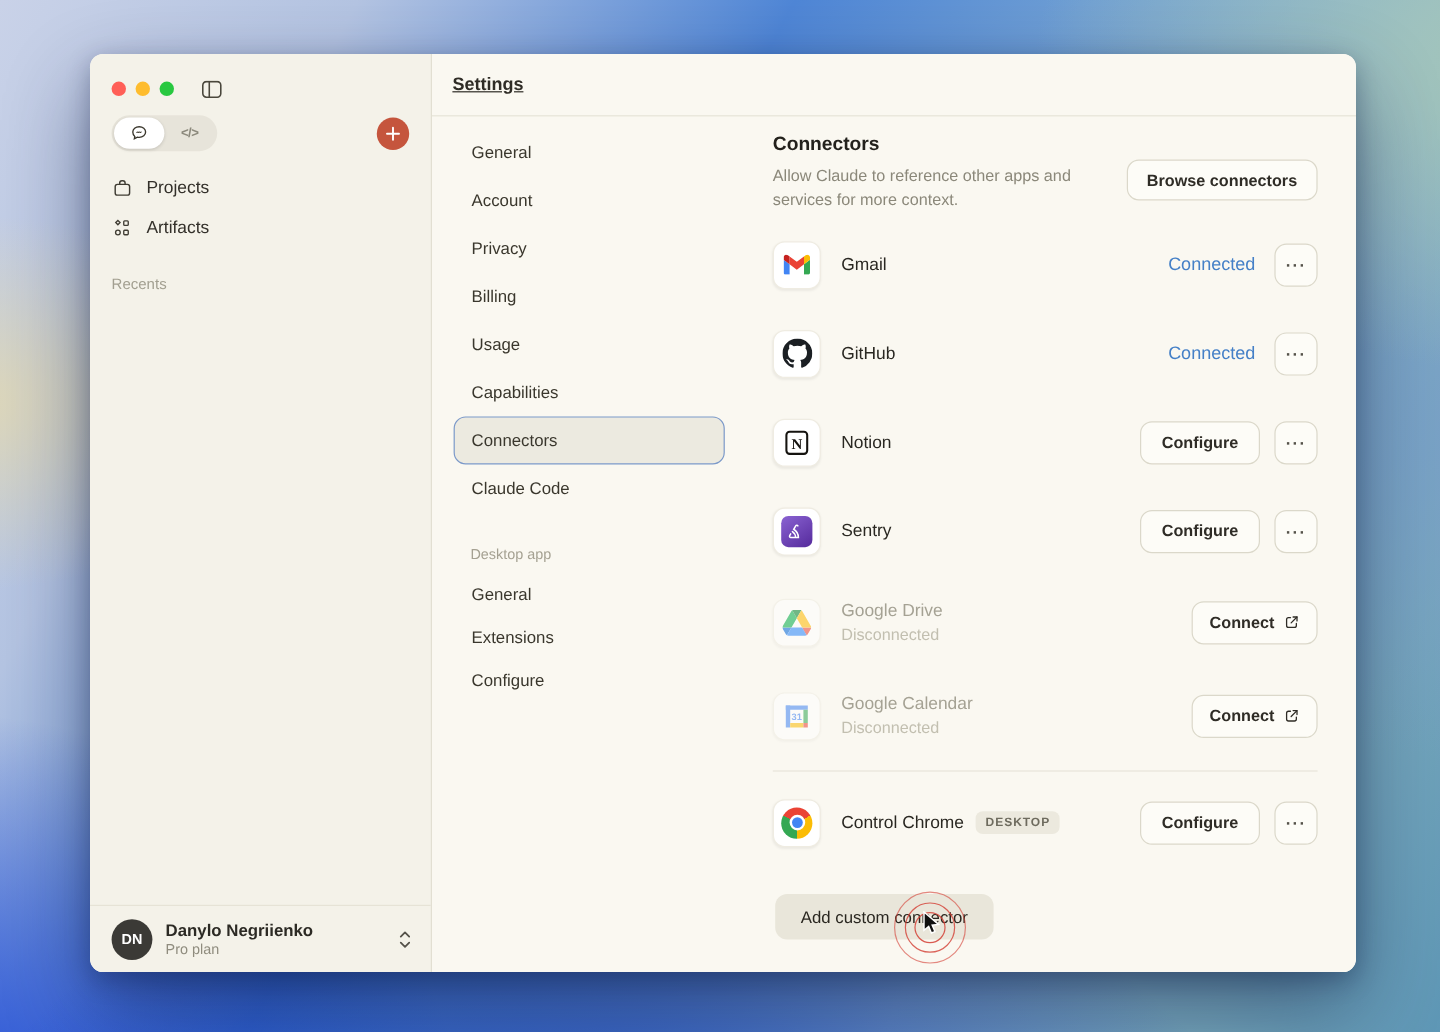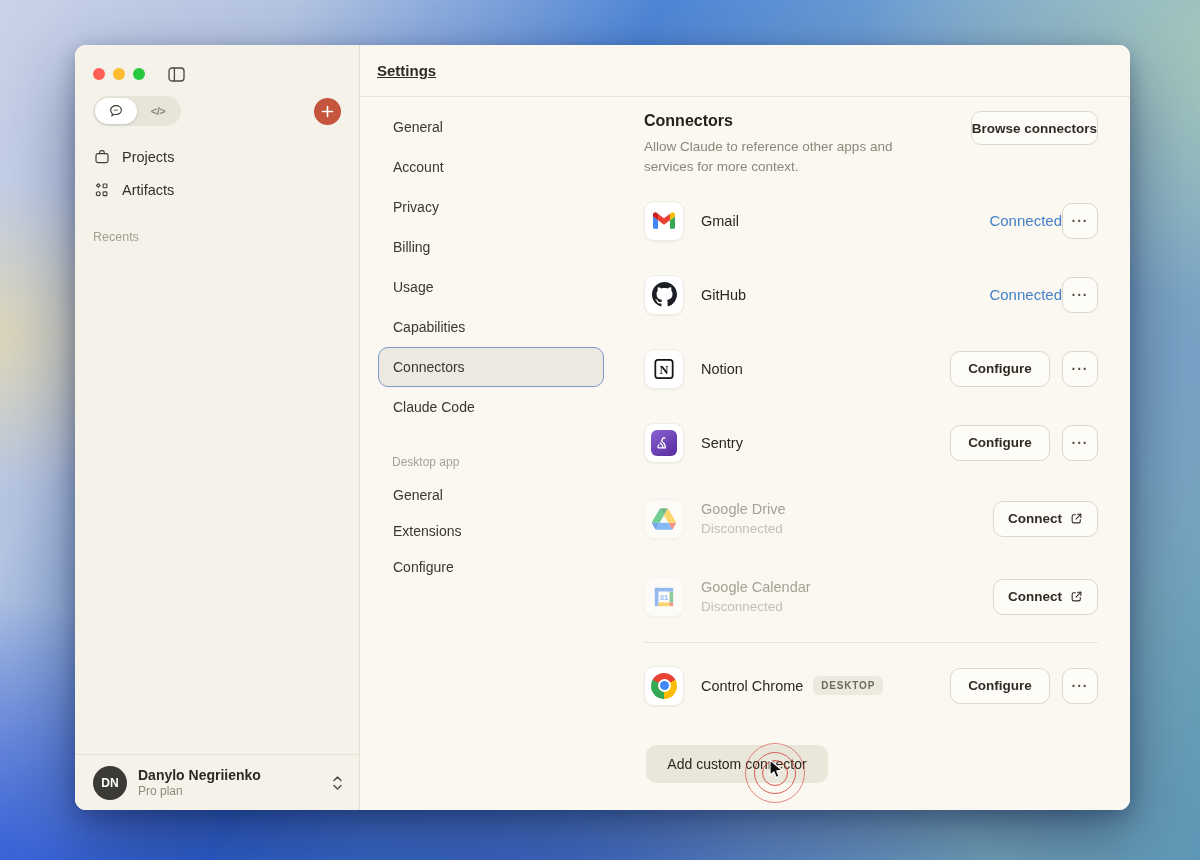--- a/index.html
+++ b/index.html
@@ -50,32 +50,32 @@
   .snav-item { height:40px; margin:0 26px 0 18px; padding-left:14px; display:flex; align-items:center; font-size:14px; color:#3A372D; border:1.5px solid transparent; border-radius:10px; }
   .snav-item.selected { background:#ECEAE0; border-color:#7B99C9; }
   .snav-section { margin:28px 0 8px 32px; font-size:12px; color:#A5A192; }
   .snav-item.small { height:36px; }
   
   .content { flex:1; padding:14px 32px 0 14px; position:relative; min-width:0; }
   .content-head { display:flex; justify-content:space-between; align-items:flex-start; }
   .page-title { font-size:16px; font-weight:700; color:#23211c; margin:0; line-height:20px; }
   .page-desc { margin-top:6px; font-size:13.5px; line-height:1.5; color:#8B887A; max-width:258px; }
   .btn { border:1px solid #DBD8CA; background:#FDFCF7; border-radius:10px; font-size:13.5px; font-weight:600; color:#2F2C26; font-family:"Liberation Sans",sans-serif; display:inline-flex; align-items:center; justify-content:center; }
-  .browse-btn { height:34px; padding:0 0; margin-top:0; }
+  .browse-btn { height:34px; padding:0 16px; margin-top:22px; }
   .rows { margin-top:6px; }
   .conn-row { height:74px; display:flex; align-items:center; }
   .conn-row.tall { height:78px; }
   .conn-icon { width:40px; height:40px; background:#fff; border-radius:10px; border:1px solid #EFECE2; box-shadow:0 1px 2px rgba(0,0,0,.06); display:flex; align-items:center; justify-content:center; margin-right:17px; flex-shrink:0; }
   .conn-info { display:flex; flex-direction:column; justify-content:center; min-width:0; }
   .conn-name { font-size:14.5px; color:#2A2822; display:flex; align-items:center; }
   .conn-row.muted .conn-name { color:#A5A294; }
   .conn-row.muted .conn-icon { opacity:.55; }
   .conn-sub { font-size:13.5px; color:#C2BFB0; margin-top:4px; }
   .row-right { margin-left:auto; display:flex; align-items:center; }
-  .status-connected { font-size:15px; color:#4580C7; margin-right:0; }
+  .status-connected { font-size:15px; color:#4580C7; margin-right:16px; }
   .configure-btn { width:100px; height:36px; margin-right:12px; }
   .connect-btn { height:36px; padding:0 14px; gap:8px; }
   .more-btn { width:36px; height:36px; color:#55524a; font-size:14px; letter-spacing:1px; padding:0; }
   .badge { background:#ECE9DE; color:#6E6B5E; font-size:10px; font-weight:700; letter-spacing:.8px; padding:4px 8px; border-radius:6px; margin-left:10px; }
   .list-divider { height:1px; background:#E8E5D9; margin:6px 0; }
   .add-custom { margin:22px 0 0 2px; width:182px; height:38px; background:#E9E6DA; border:none; border-radius:10px; font-size:14px; font-weight:500; color:#2A2720; font-family:"Liberation Sans",sans-serif; }
   
   .chrome-ball { width:26px; height:26px; border-radius:50%; position:relative;
     background:conic-gradient(from -60deg, #EA4335 0 120deg, #FBBC05 0 240deg, #34A853 0 360deg); }
   .chrome-ball .white-ring { position:absolute; left:50%; top:50%; width:13px; height:13px; margin:-6.5px 0 0 -6.5px; border-radius:50%; background:#fff; }

